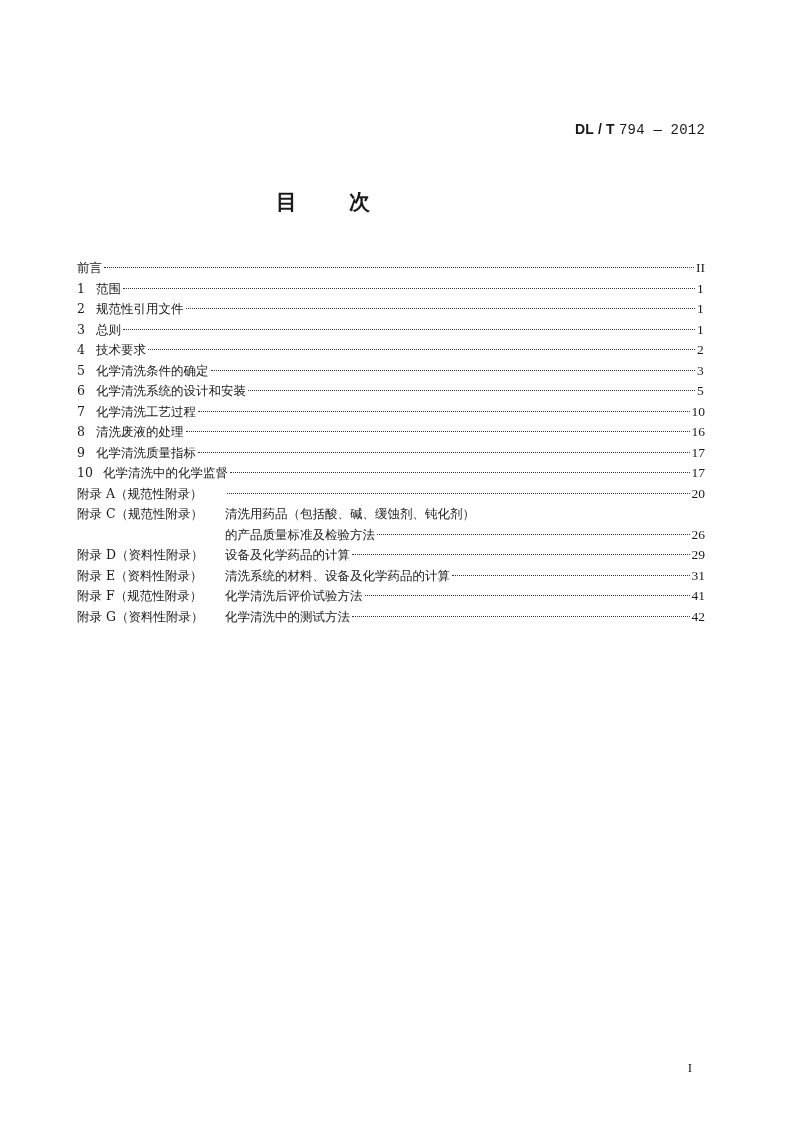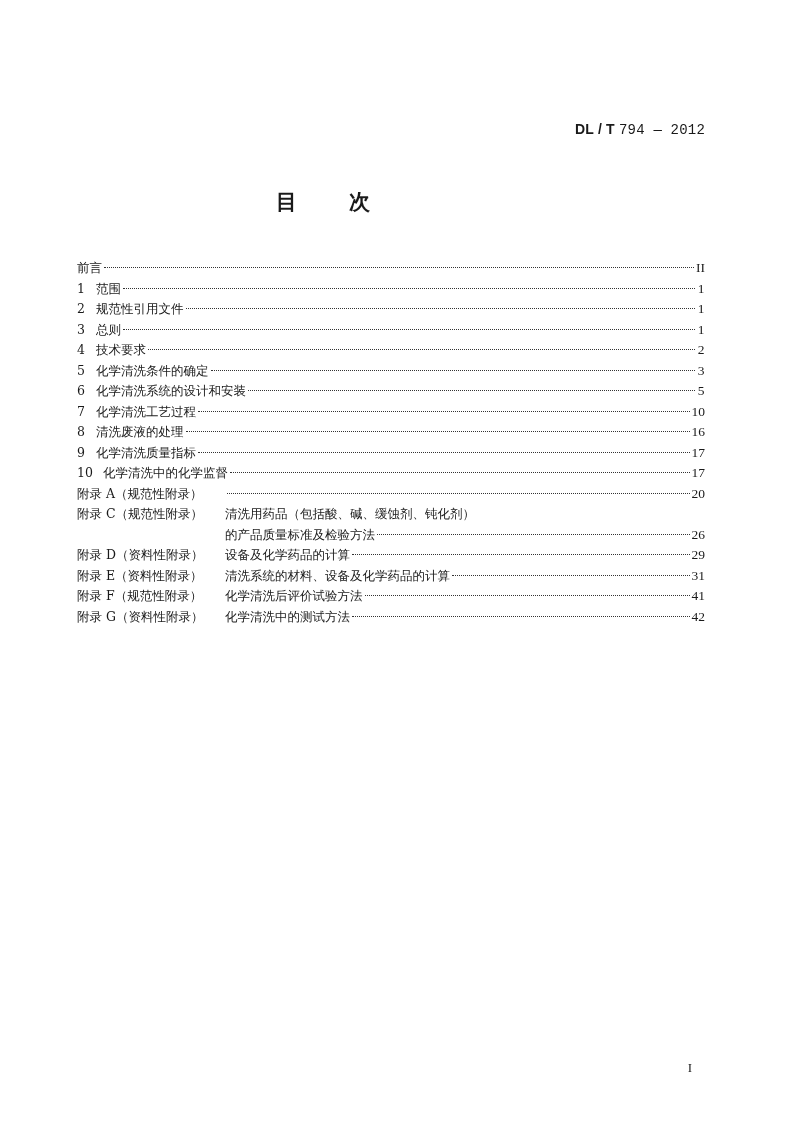--- a/index.html
+++ b/index.html
@@ -11,21 +11,21 @@
   .title { position: absolute; top: 188px; left: 0; width: 646px; text-align: center;
            font-family: "DejaVu Sans", sans-serif; font-size: 21px; font-weight: bold; letter-spacing: 0; }
   .title span { display: inline-block; margin: 0 26px; }
   .toc { position: absolute; top: 258px; left: 77px; width: 628px; }
   .row { display: flex; align-items: baseline; height: 20.5px; font-size: 12.5px; line-height: 20.5px; white-space: nowrap; }
   .row .num { display: inline-block; width: 19px; }
   .row .num.wide { width: 26px; }
   .row .prefix { display: inline-block; width: 148px; }
   .row .indent { display: inline-block; width: 148px; }
   .row .leader { flex: 1; margin: 0 2px; border-bottom: 1.5px dotted #333; transform: translateY(-4px); height: 0; }
-  .row .page { font-family: "Liberation Serif", serif; font-size: 13.5px; min-width: 8px; text-align: center; }
+  .row .page { font-family: "Liberation Serif", serif; font-size: 13.5px; min-width: 8px; text-align: left; }
   .row.noleader .spacer { flex: 1; }
   .folio { position: absolute; top: 1060px; right: 102px; font-family: "Liberation Serif", serif; font-size: 13px; }
 </style>
 </head>
 <body>
 
 <div class="std-code">
   <span>DL / T</span>
   <span class="num">794 — 2012</span>
 </div>

